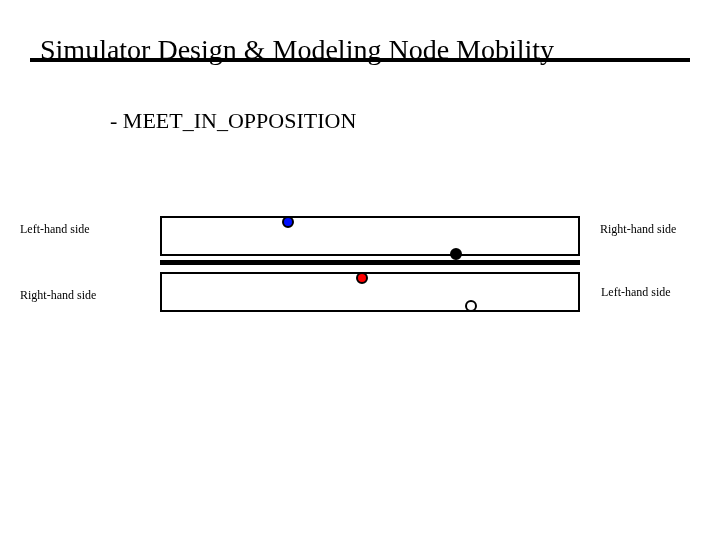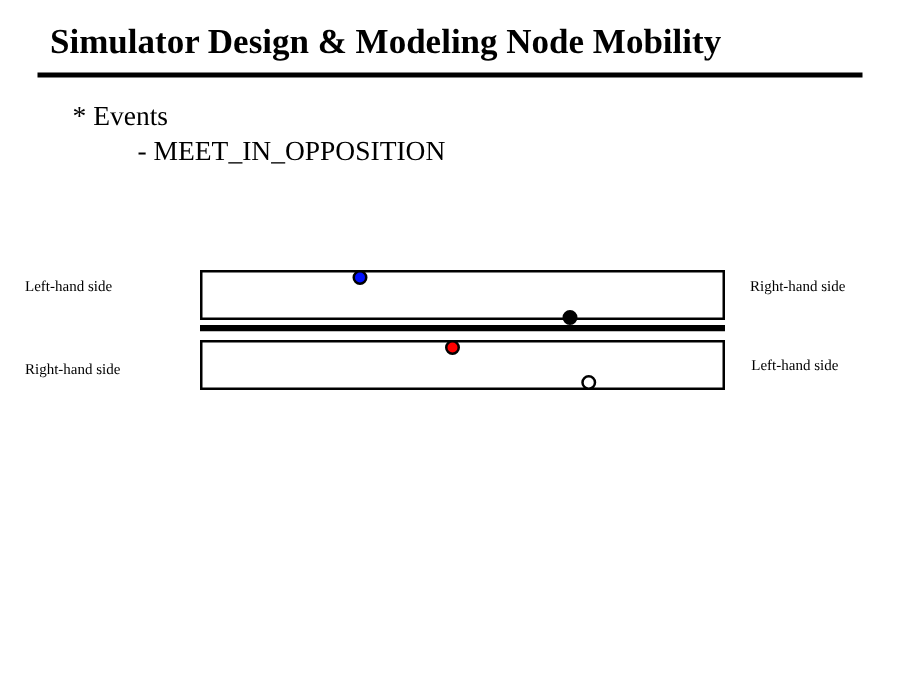--- a/index.html
+++ b/index.html
@@ -12,24 +12,24 @@
     color: #000;
   }
   .slide {
     position: relative;
     width: 720px;
     height: 540px;
   }
   .title {
     position: absolute;
     left: 40px;
-    top: 18px;
+    top: 34px;
     width: 640px;
     font-size: 28px;
-    font-weight: bold;
+    font-weight: normal;
   }
   .title-underline {
     position: absolute;
     left: 30px;
     top: 58px;
     width: 660px;
     height: 4px;
     background: #000;
   }
   .bullet1 {
@@ -94,21 +94,20 @@
   .node-hollow { background: #fff;    left: 465px; top: 300px; }
 </style>
 </head>
 <body>
 
 <div class="slide">
 
   <div class="title">Simulator Design &amp; Modeling Node Mobility</div>
   <div class="title-underline"></div>
 
-  <div class="bullet1">* Events</div>
   <div class="bullet2">- MEET_IN_OPPOSITION</div>
 
   <div class="label lbl-top-left">Left-hand side</div>
   <div class="label lbl-top-right">Right-hand side</div>
   <div class="label lbl-bottom-left">Right-hand side</div>
   <div class="label lbl-bottom-right">Left-hand side</div>
 
   <div class="road road-top"></div>
   <div class="road road-bottom"></div>
   <div class="road-sep"></div>

